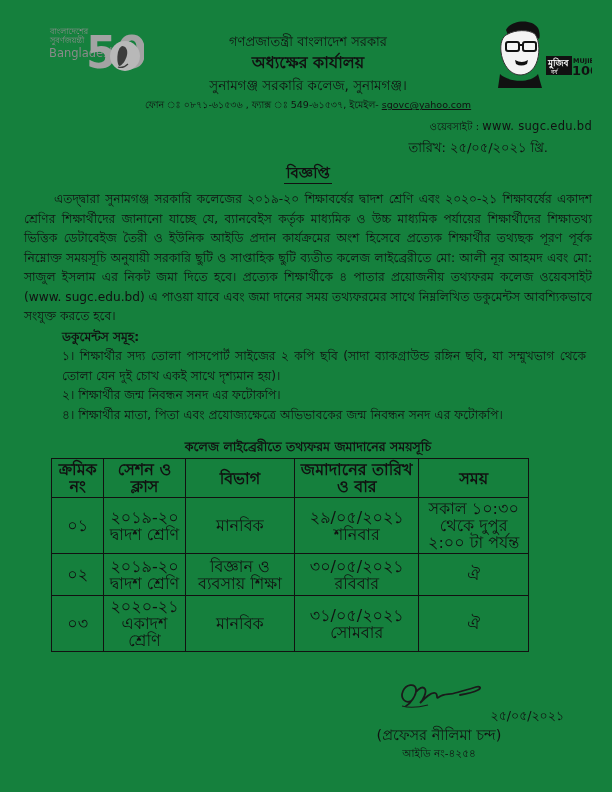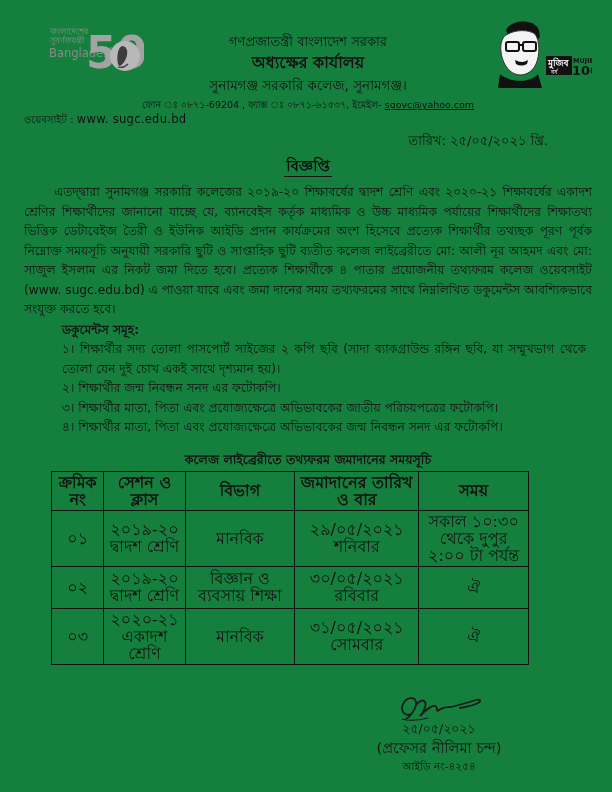--- a/index.html
+++ b/index.html
@@ -8,36 +8,36 @@
     font-family:"DejaVu Sans","Liberation Sans",sans-serif;
     box-sizing:border-box;padding:34px 20px 0 24px;margin:0 auto;overflow:hidden;
   }
   .logo-left{position:absolute;left:48px;top:22px;width:96px;height:66px;}
   .logo-right{position:absolute;left:488px;top:16px;width:104px;height:72px;}
   .head-gov{font-size:13px;text-align:center;line-height:16px;}
   .head-office{font-size:16px;font-weight:bold;text-align:center;line-height:19px;margin-top:3px;}
   .head-college{font-size:13.5px;text-align:center;line-height:17px;margin-top:5px;}
   .head-contact{font-size:9.5px;text-align:center;line-height:12px;margin-top:5px;}
   .head-contact .email{text-decoration:underline;color:#111;cursor:pointer;}
-  .head-web{font-size:10px;text-align:left;line-height:13px;margin-top:2px;}
+  .head-web{font-size:10px;text-align:right;line-height:13px;margin-top:9px;}
   .head-web .latin{font-size:11.5px;letter-spacing:0.3px;}
   .date-top{font-size:13px;text-align:right;padding-right:44px;margin-top:7px;line-height:16px;}
   .notice-title{font-size:15px;font-weight:bold;text-align:center;margin-top:8px;line-height:19px;}
   .notice-title span{border-bottom:1.5px solid #111;padding:0 2px 1px 2px;}
   .body-par{font-size:12.2px;line-height:19.5px;text-align:justify;text-indent:30px;margin-top:7px;}
   .docs-heading{font-size:12.2px;font-weight:bold;margin:1px 0 0 38px;line-height:19.5px;}
   .doc-item{font-size:12.2px;line-height:19.5px;margin-left:38px;text-align:justify;padding-right:6px;}
   .table-title{font-size:12.5px;font-weight:bold;text-align:center;margin-top:14px;line-height:16px;}
   table.schedule{border-collapse:collapse;margin-left:27px;margin-top:3px;width:478px;font-size:16px;table-layout:fixed;}
   table.schedule th,table.schedule td{border:1px solid #111;text-align:center;vertical-align:middle;padding:2px 3px;line-height:17px;overflow:hidden;}
   table.schedule th{font-weight:bold;height:20px;}
   table.schedule tbody td{height:37px;}
   .sig-block{width:250px;margin:28px 28px 0 auto;text-align:center;}
   .sig-squiggle{height:28px;display:block;margin:0 auto;}
-  .sig-date{font-size:12.5px;line-height:15px;}
+  .sig-date{font-size:12.5px;line-height:15px;text-align:right;}
   .sig-name{font-size:14.5px;line-height:18px;margin-top:3px;}
   .sig-id{font-size:10.5px;line-height:13px;margin-top:3px;}
 </style>
 </head>
 <body>
 
 <div class="page">
 
   <svg class="logo-left" viewBox="0 0 96 66">
     <text x="2" y="12" font-size="8" fill="#8f8f8f">বাংলাদেশের</text>
@@ -61,38 +61,37 @@
     <text x="60" y="50" font-size="9" font-weight="bold" fill="#ffffff">মুজিব</text>
     <text x="63" y="57.5" font-size="6" fill="#ffffff">বর্ষ</text>
     <text x="85" y="47" font-size="6.5" font-weight="bold" fill="#111">MUJIB</text>
     <text x="84" y="59" font-size="13" font-weight="bold" fill="#111">100</text>
   </svg>
 
   <div class="head-gov">গণপ্রজাতন্ত্রী বাংলাদেশ সরকার</div>
   <div class="head-office">অধ্যক্ষের কার্যালয়</div>
   <div class="head-college">সুনামগঞ্জ সরকারি কলেজ,  সুনামগঞ্জ।</div>
   <div class="head-contact">
-    <span>ফোন ঃ ০৮৭১-69204 , ফ্যাক্স ঃ ০৮৭১-৬১৫৩৭,  ইমেইল- </span><span class="email">sgovc@yahoo.com</span>
+    <span>ফোন ঃ ০৮৭১-৬১৫৩৬ , ফ্যাক্স ঃ 549-৬১৫৩৭,  ইমেইল- </span><span class="email">sgovc@yahoo.com</span>
   </div>
   <div class="head-web">
     <span>ওয়েবসাইট : </span><span class="latin">www. sugc.edu.bd</span>
   </div>
   <div class="date-top">তারিখ: ২৫/০৫/২০২১ খ্রি.</div>
 
   <div class="notice-title">
     <span>বিজ্ঞপ্তি</span>
   </div>
 
   <div class="body-par">এতদ্দ্বারা সুনামগঞ্জ সরকারি কলেজের ২০১৯-২০ শিক্ষাবর্ষের দ্বাদশ শ্রেণি এবং ২০২০-২১ শিক্ষাবর্ষের একাদশ শ্রেণির শিক্ষার্থীদের জানানো যাচ্ছে যে, ব্যানবেইস কর্তৃক মাধ্যমিক ও উচ্চ মাধ্যমিক পর্যায়ের শিক্ষার্থীদের শিক্ষাতথ্য ভিত্তিক ডেটাবেইজ তৈরী ও ইউনিক আইডি প্রদান কার্যক্রমের অংশ হিসেবে প্রত্যেক শিক্ষার্থীর তথ্যছক পূরণ পূর্বক নিম্নোক্ত সময়সূচি অনুযায়ী সরকারি ছুটি ও সাপ্তাহিক ছুটি ব্যতীত কলেজ লাইব্রেরীতে মো: আলী নূর আহমদ এবং মো: সাজুল ইসলাম এর নিকট জমা দিতে হবে। প্রত্যেক শিক্ষার্থীকে ৪ পাতার প্রয়োজনীয় তথ্যফরম কলেজ ওয়েবসাইট (www. sugc.edu.bd) এ পাওয়া যাবে এবং জমা দানের সময় তথ্যফরমের সাথে নিম্নলিখিত ডকুমেন্টস আবশ্যিকভাবে সংযুক্ত করতে হবে।</div>
 
   <div class="docs-heading">ডকুমেন্টস সমূহ:</div>
   <div>
       <div class="doc-item">১। শিক্ষার্থীর সদ্য তোলা পাসপোর্ট সাইজের ২ কপি ছবি (সাদা ব্যাকগ্রাউন্ড রঙ্গিন ছবি, যা সম্মুখভাগ থেকে তোলা যেন দুই চোখ একই সাথে দৃশ্যমান হয়)।</div>
       <div class="doc-item">২। শিক্ষার্থীর জন্ম নিবন্ধন সনদ এর ফটোকপি।</div>
-      <div class="doc-item">৩। শিক্ষার্থীর মাতা, পিতা এবং প্রযোজ্যক্ষেত্রে অভিভাবকের জাতীয় পরিচয়পত্রের ফটোকপি।</div>
       <div class="doc-item">৪।  শিক্ষার্থীর মাতা, পিতা এবং প্রযোজ্যক্ষেত্রে অভিভাবকের জন্ম নিবন্ধন সনদ এর ফটোকপি।</div>
     </div>
 
   <div class="table-title">কলেজ লাইব্রেরীতে তথ্যফরম জমাদানের সময়সূচি</div>
   <table class="schedule">
     <colgroup>
       <col style="width:11%">
         <col style="width:17%">
         <col style="width:23%">
         <col style="width:26%">

